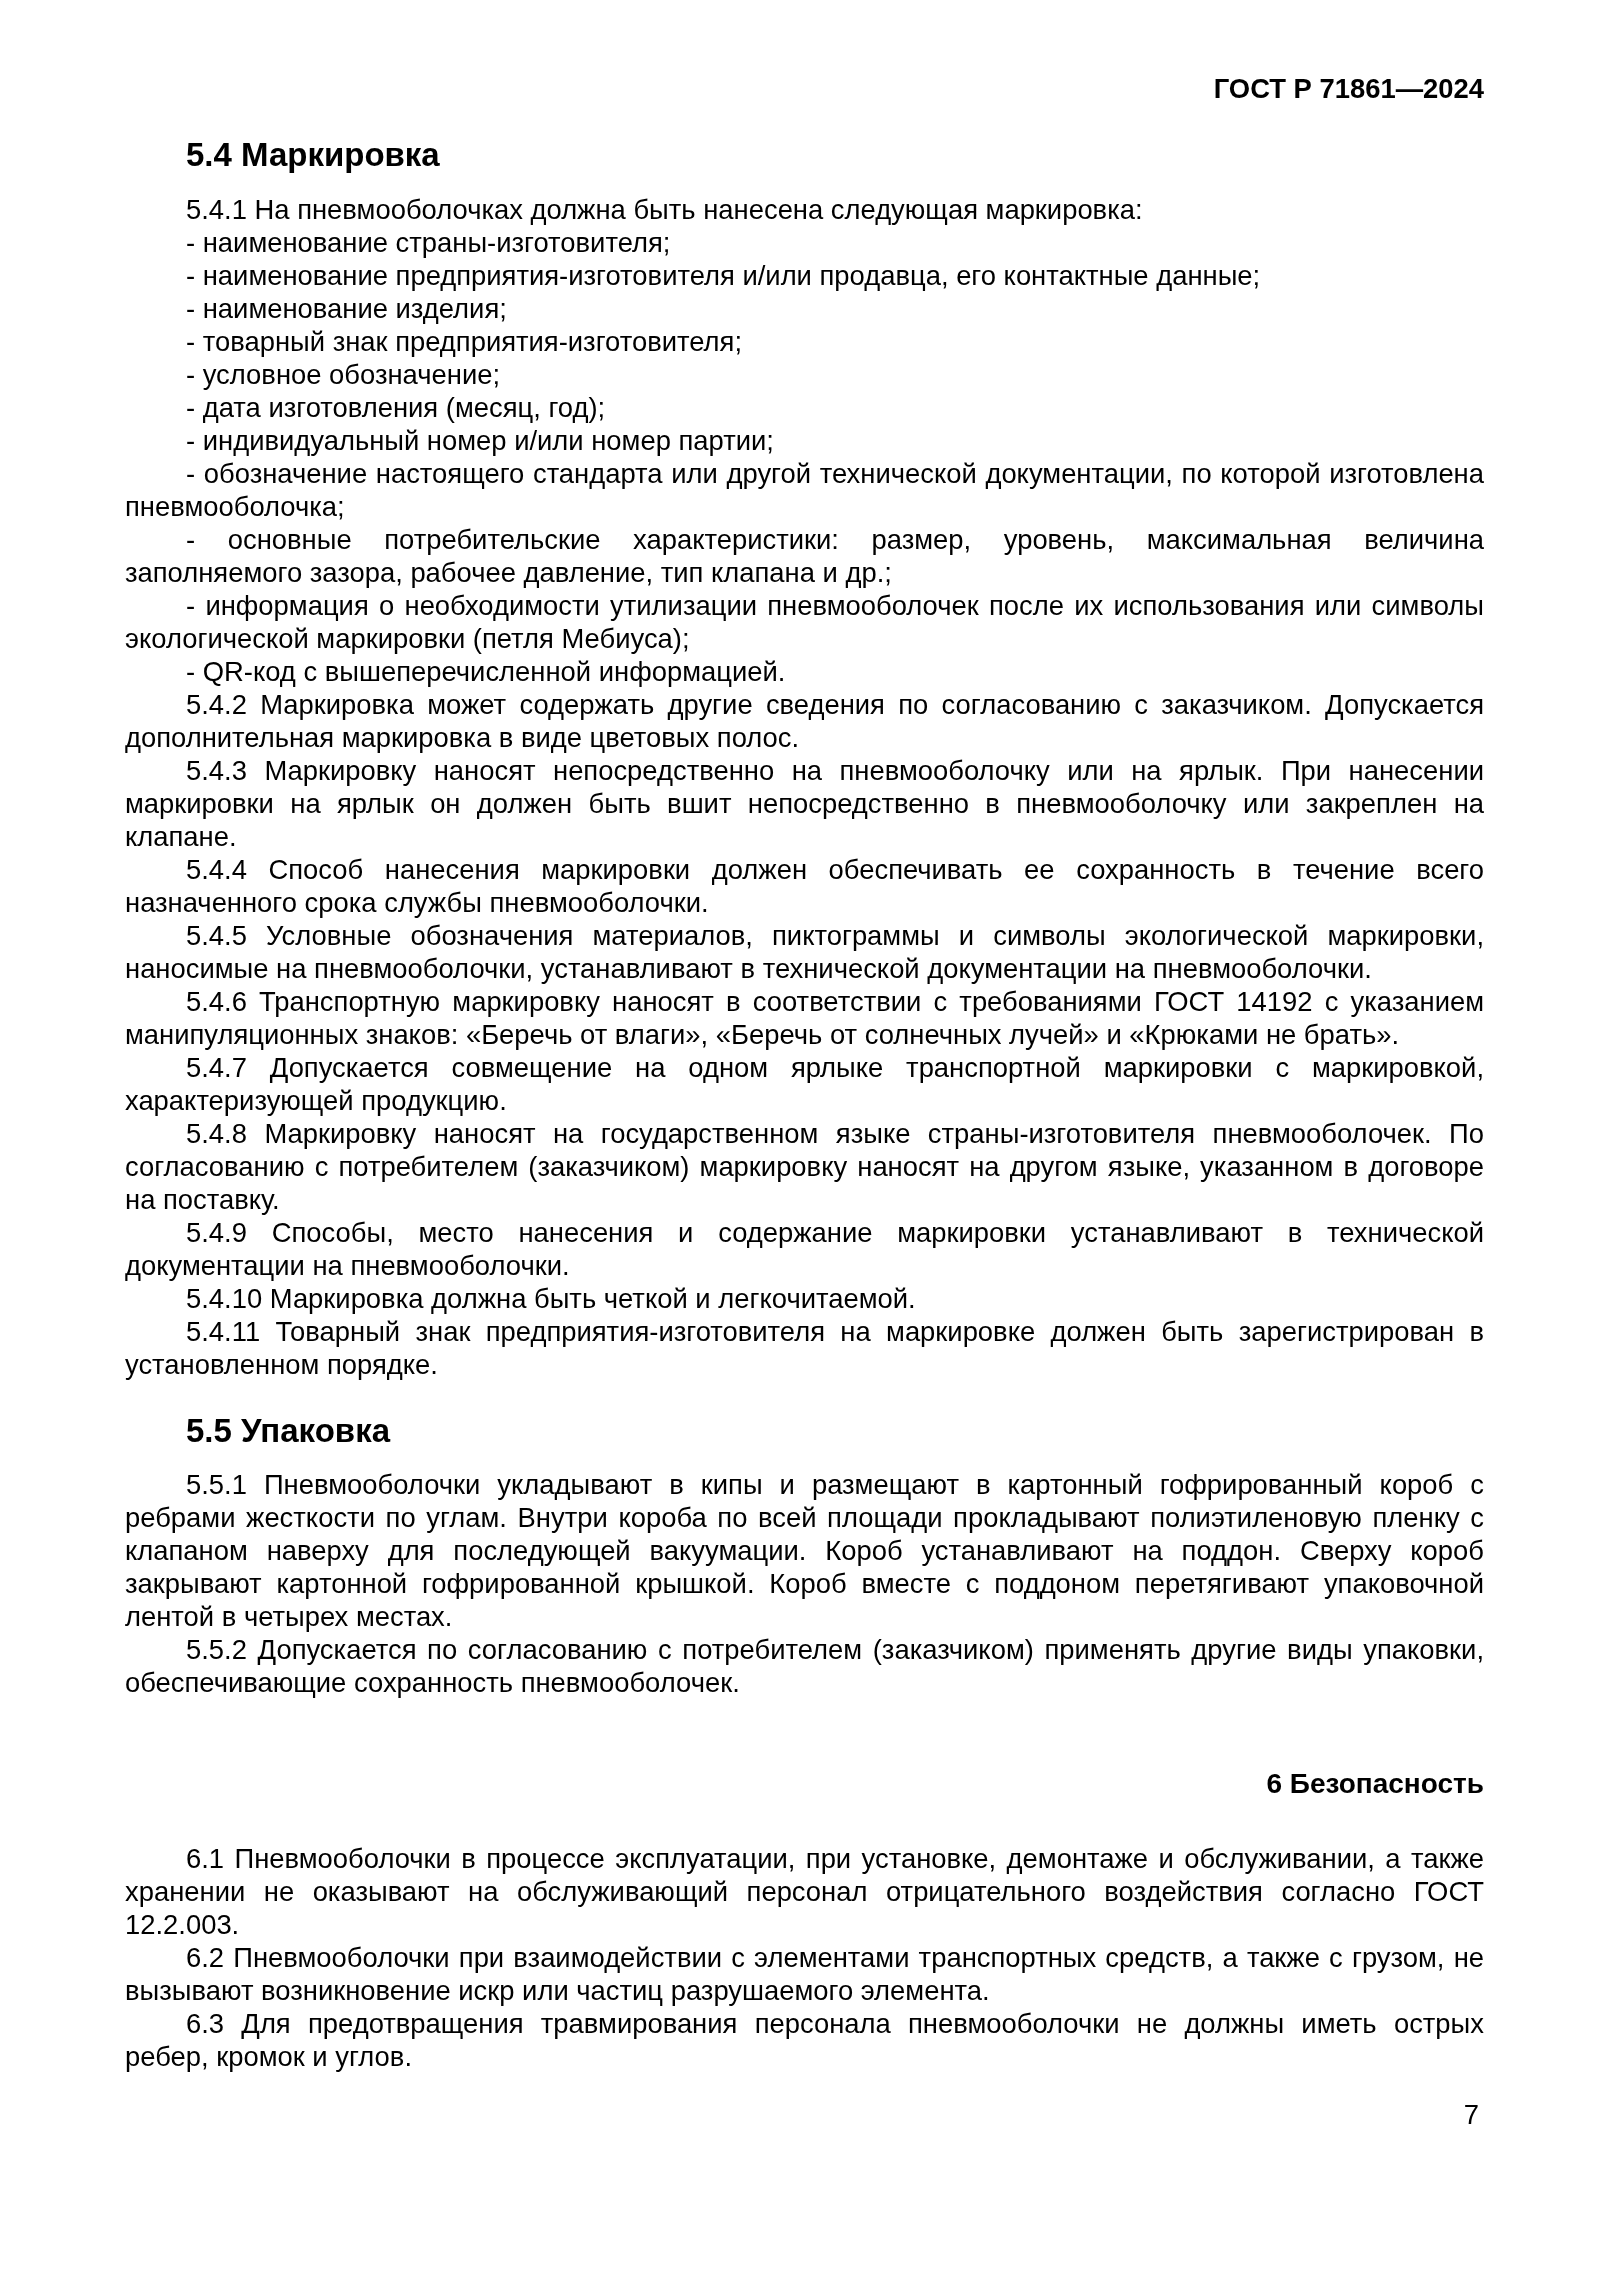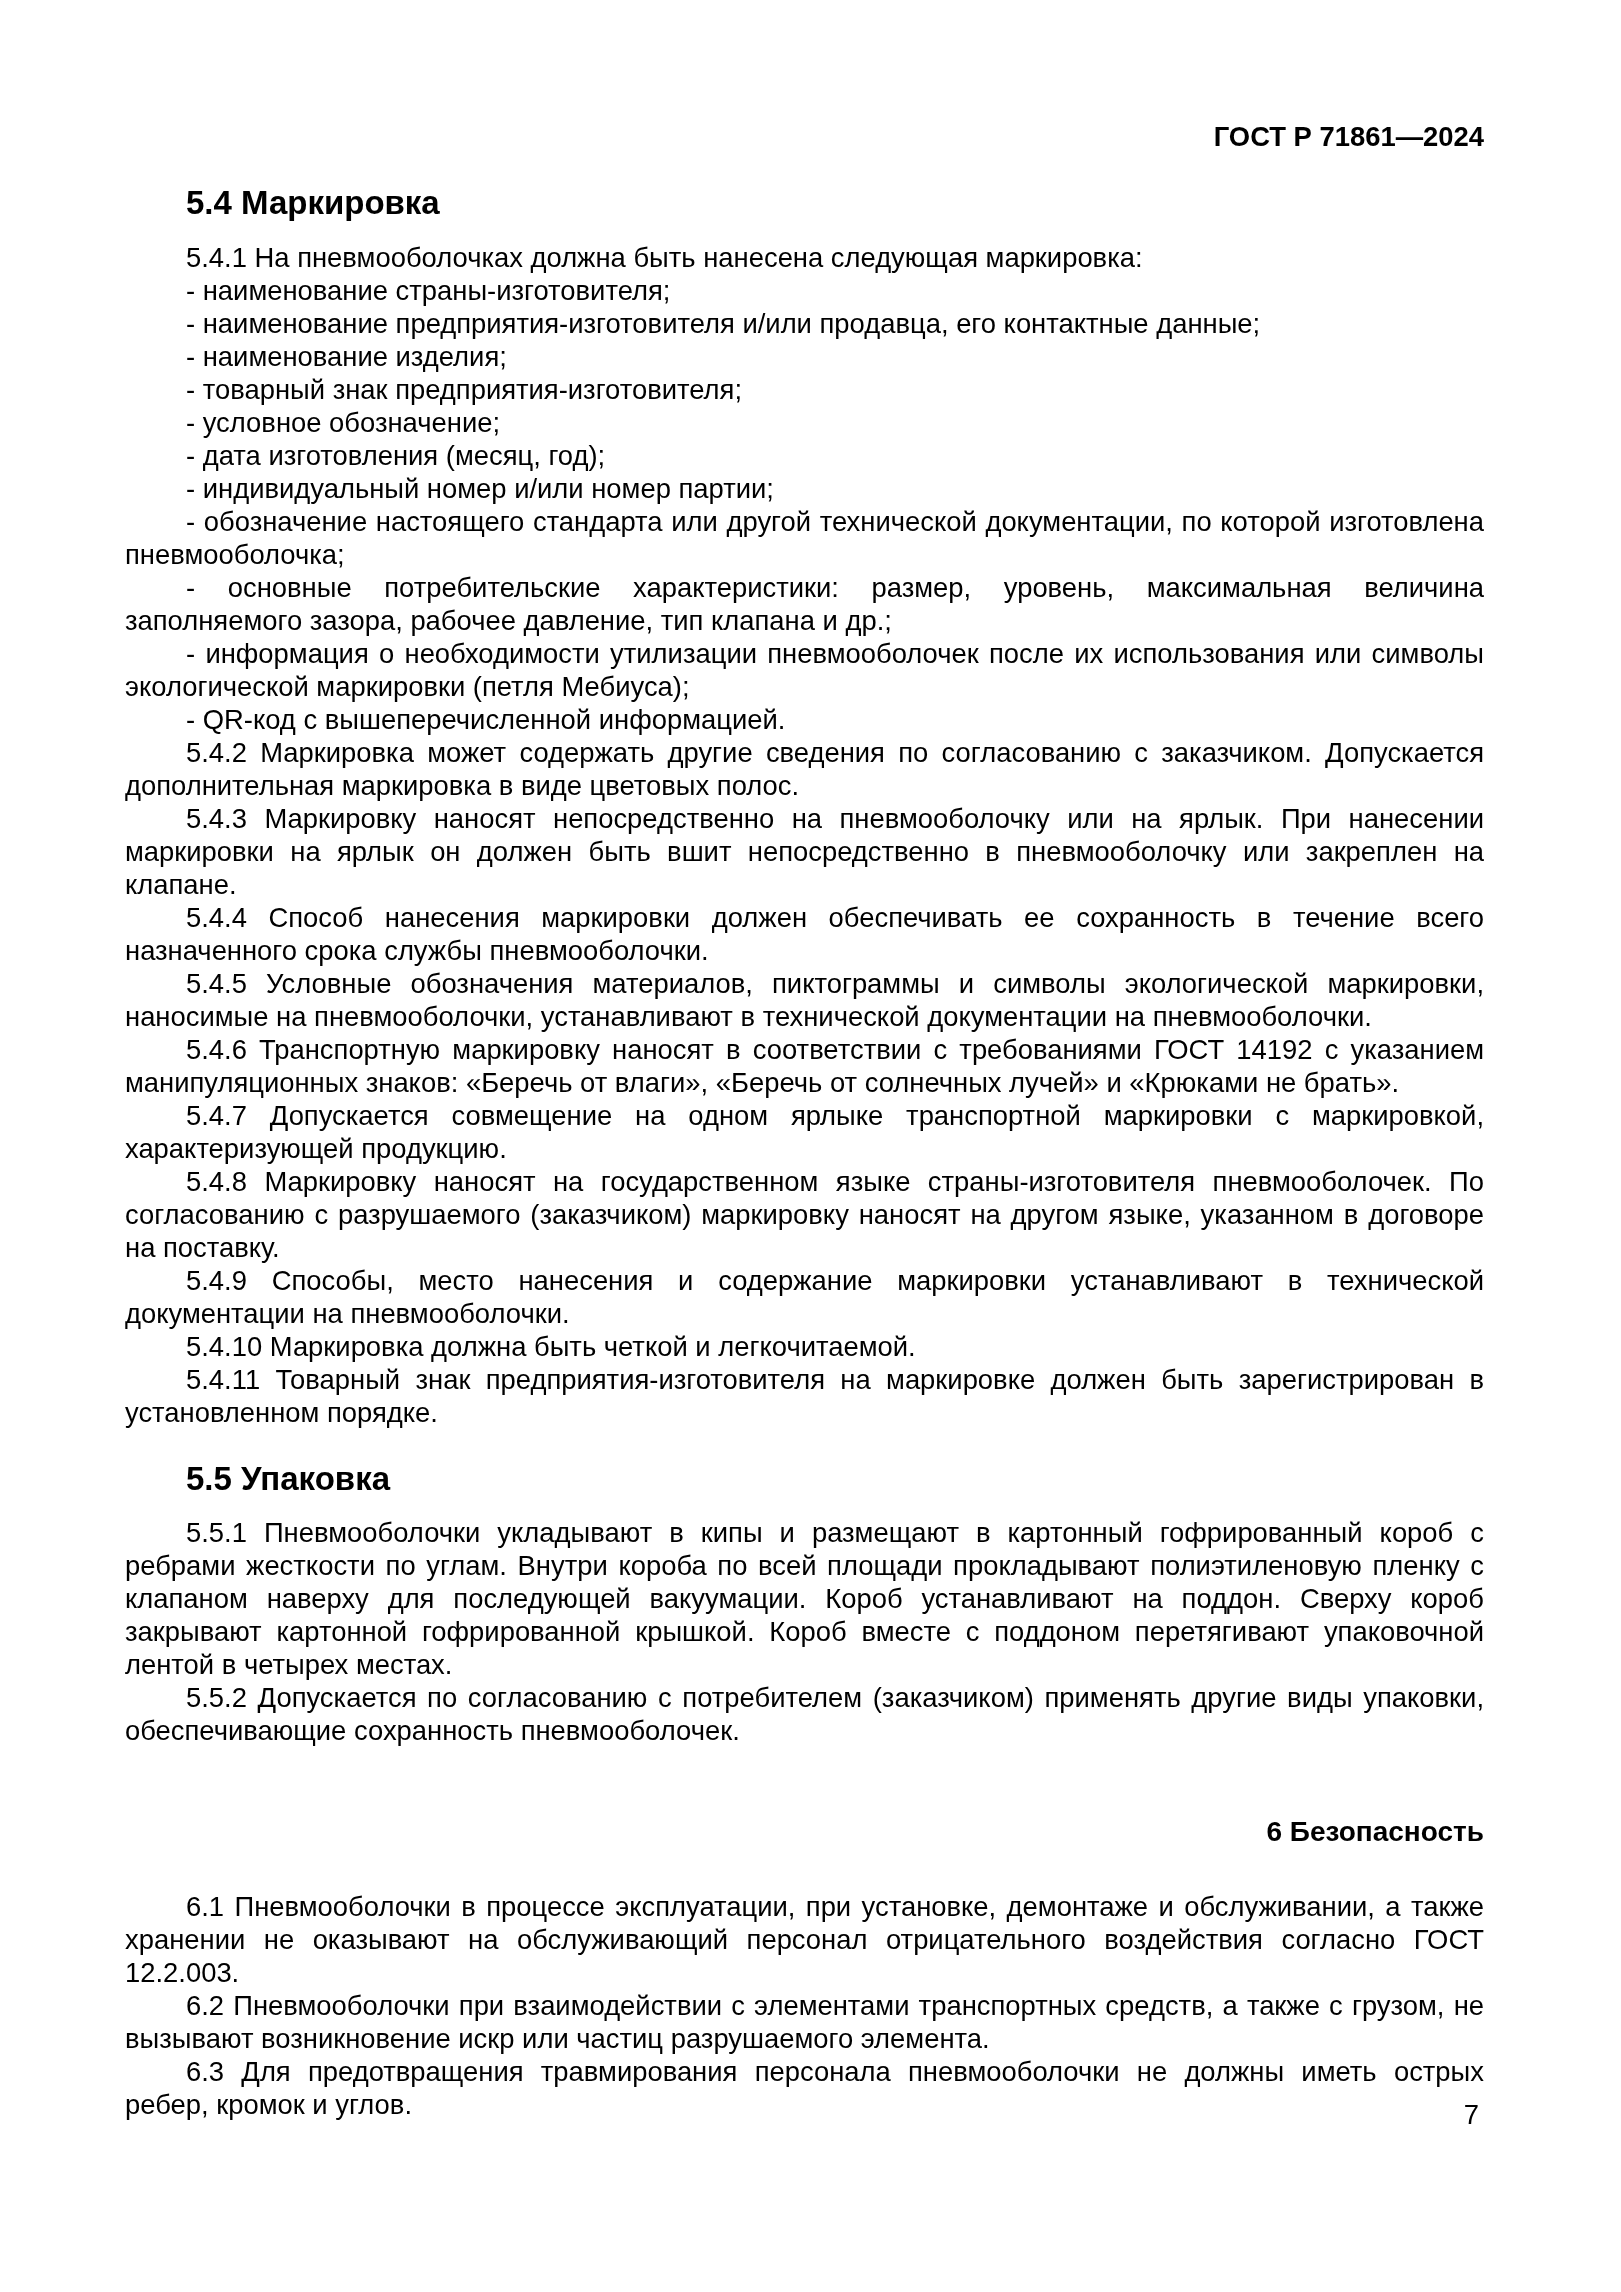--- a/index.html
+++ b/index.html
@@ -11,21 +11,21 @@
     height: 2293px;
     background: #ffffff;
     color: #000000;
     font-family: "Liberation Sans", sans-serif;
     position: relative;
     overflow: hidden;
   }
   .page {
     position: absolute;
     inset: 0;
-    padding: 120px 137px 0 125px;
+    padding: 72px 137px 0 125px;
     box-sizing: border-box;
     border-radius: 11px;
   }
   .doc-header {
     text-align: right;
     font-weight: bold;
     font-size: 27.4px;
     line-height: 33px;
     margin-bottom: 33px;
   }
@@ -82,21 +82,21 @@
       <p class="list-item">- обозначение настоящего стандарта или другой технической документации, по которой изготовлена пневмооболочка;</p>
       <p class="list-item">- основные потребительские характеристики: размер, уровень, максимальная величина заполняемого зазора, рабочее давление, тип клапана и др.;</p>
       <p class="list-item">- информация о необходимости утилизации пневмооболочек после их использования или символы экологической маркировки (петля Мебиуса);</p>
       <p class="list-item">- QR-код с вышеперечисленной информацией.</p>
       <p>5.4.2 Маркировка может содержать другие сведения по согласованию с заказчиком. Допускается дополнительная маркировка в виде цветовых полос.</p>
       <p>5.4.3 Маркировку наносят непосредственно на пневмооболочку или на ярлык. При нанесении маркировки на ярлык он должен быть вшит непосредственно в пневмооболочку или закреплен на клапане.</p>
       <p>5.4.4 Способ нанесения маркировки должен обеспечивать ее сохранность в течение всего назначенного срока службы пневмооболочки.</p>
       <p>5.4.5 Условные обозначения материалов, пиктограммы и символы экологической маркировки, наносимые на пневмооболочки, устанавливают в технической документации на пневмооболочки.</p>
       <p>5.4.6 Транспортную маркировку наносят в соответствии с требованиями ГОСТ 14192 с указанием манипуляционных знаков: «Беречь от влаги», «Беречь от солнечных лучей» и «Крюками не брать».</p>
       <p>5.4.7 Допускается совмещение на одном ярлыке транспортной маркировки с маркировкой, характеризующей продукцию.</p>
-      <p>5.4.8 Маркировку наносят на государственном языке страны-изготовителя пневмооболочек. По согласованию с разрушаемого (заказчиком) маркировку наносят на другом языке, указанном в договоре на поставку.</p>
+      <p>5.4.8 Маркировку наносят на государственном языке страны-изготовителя пневмооболочек. По согласованию с потребителем (заказчиком) маркировку наносят на другом языке, указанном в договоре на поставку.</p>
       <p>5.4.9 Способы, место нанесения и содержание маркировки устанавливают в технической документации на пневмооболочки.</p>
       <p>5.4.10 Маркировка должна быть четкой и легкочитаемой.</p>
       <p>5.4.11 Товарный знак предприятия-изготовителя на маркировке должен быть зарегистрирован в установленном порядке.</p>
       <div class="h3">5.5 Упаковка</div>
       <p>5.5.1 Пневмооболочки укладывают в кипы и размещают в картонный гофрированный короб с ребрами жесткости по углам. Внутри короба по всей площади прокладывают полиэтиленовую пленку с клапаном наверху для последующей вакуумации. Короб устанавливают на поддон. Сверху короб закрывают картонной гофрированной крышкой. Короб вместе с поддоном перетягивают упаковочной лентой в четырех местах.</p>
       <p>5.5.2 Допускается по согласованию с потребителем (заказчиком) применять другие виды упаковки, обеспечивающие сохранность пневмооболочек.</p>
       <div class="h2">6 Безопасность</div>
       <p>6.1 Пневмооболочки в процессе эксплуатации, при установке, демонтаже и обслуживании, а также хранении не оказывают на обслуживающий персонал отрицательного воздействия согласно ГОСТ 12.2.003.</p>
       <p>6.2 Пневмооболочки при взаимодействии с элементами транспортных средств, а также с грузом, не вызывают возникновение искр или частиц разрушаемого элемента.</p>
       <p>6.3 Для предотвращения травмирования персонала пневмооболочки не должны иметь острых ребер, кромок и углов.</p>

